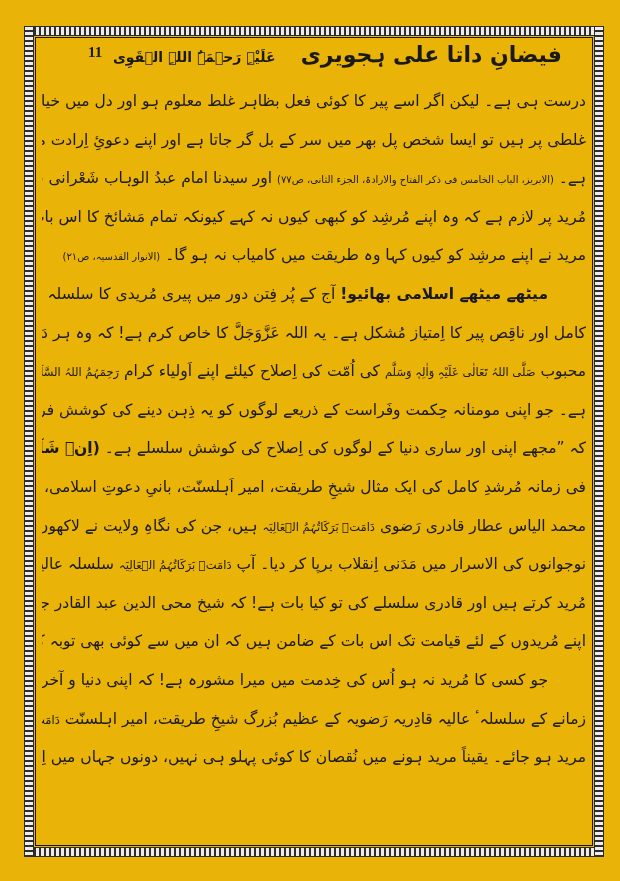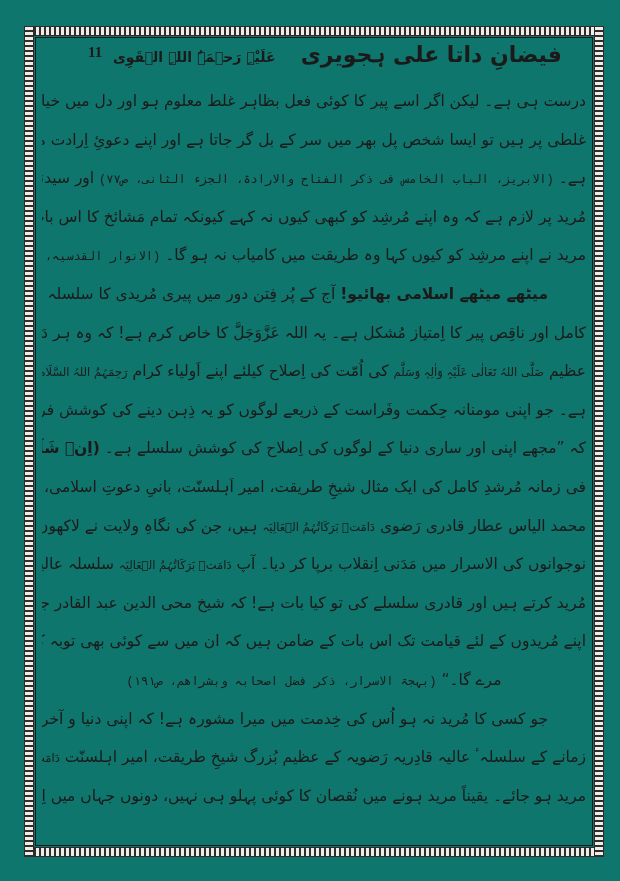--- a/index.html
+++ b/index.html
@@ -1,17 +1,17 @@
 <!DOCTYPE html>
 <html lang="ur"><head>
 <meta charset="utf-8">
 <style>
   html,body { margin:0; padding:0; background:#ffffff; }
   .page {
-    position:relative; width:620px; height:881px; background:#0f766e;
+    position:relative; width:620px; height:881px; background:#eab308;
     font-family:"DejaVu Sans", sans-serif; color:#1a1a1a; overflow:hidden;
   }
   
   .frame { position:absolute; left:24px; top:26px; right:16px; bottom:24px; }
   .band { position:absolute; }
   .band-h {
     left:0; right:0; height:8px;
     border-top:1px solid #2b2b2b; border-bottom:1px solid #2b2b2b;
     background:repeating-linear-gradient(90deg,#2e2e2e 0 2px,#f0ede8 2px 5px);
   }
@@ -42,21 +42,21 @@
   }
   .line {
     height:38.6px; line-height:38.6px; font-size:15.5px;
     overflow:hidden; white-space:nowrap;
   }
   .align-justify { text-align:justify; text-align-last:justify; }
   .align-right   {   text-align-last:right; }
   .align-center  { text-align:center;  text-align-last:center; }
   .seg-n   { font-size:15.5px; }
   .seg-b   { font-size:15.5px; font-weight:700;margin-top:35px; }
-  .seg-ref { font-size:12px;font-family:Liberation Mono, monospace; }
+  .seg-ref { font-size:10px; }
   .seg-hon { font-size:11.5px; }
 </style>
 </head>
 <body>
 
 <div class="page">
 
   <div class="frame">
     <div class="band band-h band-top"></div>
     <div class="band band-h band-bottom"></div>
@@ -73,27 +73,26 @@
   </div>
 
   <div class="body-text">
       <div class="line align-justify"><span class="seg-n">درست ہی ہے۔ لیکن اگر اسے پیر کا کوئی فعل بظاہر غلط معلوم ہو اور دل میں خیال کرے کہ پیر صاحب</span></div>
       <div class="line align-justify"><span class="seg-n">غلطی پر ہیں تو ایسا شخص پل بھر میں سر کے بل گر جاتا ہے اور اپنے دعوئِ اِرادت میں جھوٹا ثابت ہوتا</span></div>
       <div class="line align-justify"><span class="seg-n">ہے۔</span> <span class="seg-ref">(الابریز، الباب الخامس فی ذکر الفتاح والارادۃ، الجزء الثانی، ص۷۷)</span> <span class="seg-n">اور سیدنا امام عبدُ الوہاب شَعْرانی قُدِّسَ سِرُّہُ النُّورَانِی ارشاد فرماتے ہیں:</span></div>
       <div class="line align-justify"><span class="seg-n">مُرید پر لازم ہے کہ وہ اپنے مُرشِد کو کبھی کیوں نہ کہے کیونکہ تمام مَشائخ کا اس بات پر اتفاق ہے کہ جس</span></div>
       <div class="line align-right"><span class="seg-n">مرید نے اپنے مرشِد کو کیوں کہا وہ طریقت میں کامیاب نہ ہو گا۔</span> <span class="seg-ref">(الانوار القدسیہ، ص۲۱)</span></div>
       <div class="line align-justify" style="padding-right: 38px;"><span class="seg-b">میٹھے میٹھے اسلامی بھائیو!</span> <span class="seg-n">آج کے پُر فِتن دور میں پیری مُریدی کا سلسلہ وسیع تر ضَرور ہے، مگر</span></div>
       <div class="line align-justify"><span class="seg-n">کامل اور ناقِص پیر کا اِمتیاز مُشکل ہے۔ یہ اللہ عَزَّوَجَلَّ کا خاص کرم ہے! کہ وہ ہر دَور میں اپنے پیارے</span></div>
-      <div class="line align-justify"><span class="seg-n">عظیم</span> <span class="seg-hon">صَلَّی اللہُ تَعَالٰی عَلَیْہِ وَاٰلِہٖ وَسَلَّم</span> <span class="seg-n">کی اُمّت کی اِصلاح کیلئے اپنے اَولیاء کرام</span> <span class="seg-hon">رَحِمَہُمُ اللہُ السَّلَام</span> </div>
+      <div class="line align-justify"><span class="seg-n">محبوب</span> <span class="seg-hon">صَلَّی اللہُ تَعَالٰی عَلَیْہِ وَاٰلِہٖ وَسَلَّم</span> <span class="seg-n">کی اُمّت کی اِصلاح کیلئے اپنے اَولیاء کرام</span> <span class="seg-hon">رَحِمَہُمُ اللہُ السَّلَام</span> </div>
       <div class="line align-justify"><span class="seg-n">ہے۔ جو اپنی مومنانہ حِکمت وفَراست کے ذریعے لوگوں کو یہ ذِہن دینے کی کوشش فرماتے ہیں</span></div>
       <div class="line align-right"><span class="seg-n">کہ ”مجھے اپنی اور ساری دنیا کے لوگوں کی اِصلاح کی کوشش سلسلے ہے۔</span> <span class="seg-b">(اِنۡ شَآءَ اللہ عَزَّوَجَلَّ)</span></div>
       <div class="line align-justify"><span class="seg-n">فی زمانہ مُرشدِ کامل کی ایک مثال شیخِ طریقت، امیر اَہلسنّت، بانیِ دعوتِ اسلامی، حضرتِ علامہ مولانا ابو بلال</span></div>
       <div class="line align-justify"><span class="seg-n">محمد الیاس عطار قادری رَضوی</span> <span class="seg-hon">دَامَتۡ بَرَکَاتُہُمُ الۡعَالِیَہ</span> <span class="seg-n">ہیں، جن کی نگاہِ ولایت نے لاکھوں مسلمانوں بالخُصُوص</span></div>
       <div class="line align-justify"><span class="seg-n">نوجوانوں کی الاسرار میں مَدَنی اِنقلاب برپا کر دیا۔ آپ</span> <span class="seg-hon">دَامَتۡ بَرَکَاتُہُمُ الۡعَالِیَہ</span> <span class="seg-n">سلسلہ عالیہ قادِریہ رَضویہ میں</span></div>
       <div class="line align-justify"><span class="seg-n">مُرید کرتے ہیں اور قادری سلسلے کی تو کیا بات ہے! کہ شیخ محی الدین عبد القادر جیلانی</span> </div>
       <div class="line align-justify"><span class="seg-n">اپنے مُریدوں کے لئے قیامت تک اس بات کے ضامن ہیں کہ ان میں سے کوئی بھی توبہ کئے بغیر نہیں</span></div>
-      <div class="line align-center"><span class="seg-n">مرے گا۔“</span> <span class="seg-ref">(بہجۃ الاسرار، ذکر فضل اصحابہ وبشراھم، ص۱۹۱)</span></div>
       <div class="line align-justify" style="padding-right: 38px;"><span class="seg-n">جو کسی کا مُرید نہ ہو اُس کی خِدمت میں میرا مشورہ ہے! کہ اپنی دنیا و آخرت کی بہتری کے لئے اس</span></div>
       <div class="line align-justify"><span class="seg-n">زمانے کے سلسلہٴ عالیہ قادِریہ رَضویہ کے عظیم بُزرگ شیخِ طریقت، امیر اہلسنّت</span> <span class="seg-hon">دَامَتۡ بَرَکَاتُہُمُ الۡعَالِیَہ</span> </div>
       <div class="line align-right"><span class="seg-n">مرید ہو جائے۔ یقیناً مرید ہونے میں نُقصان کا کوئی پہلو ہی نہیں، دونوں جہاں میں اِنۡ شَآءَ اللہ عَزَّوَجَلَّ فائدہ ہی</span></div>
     </div>
 
 </div>
 
 </body></html>

